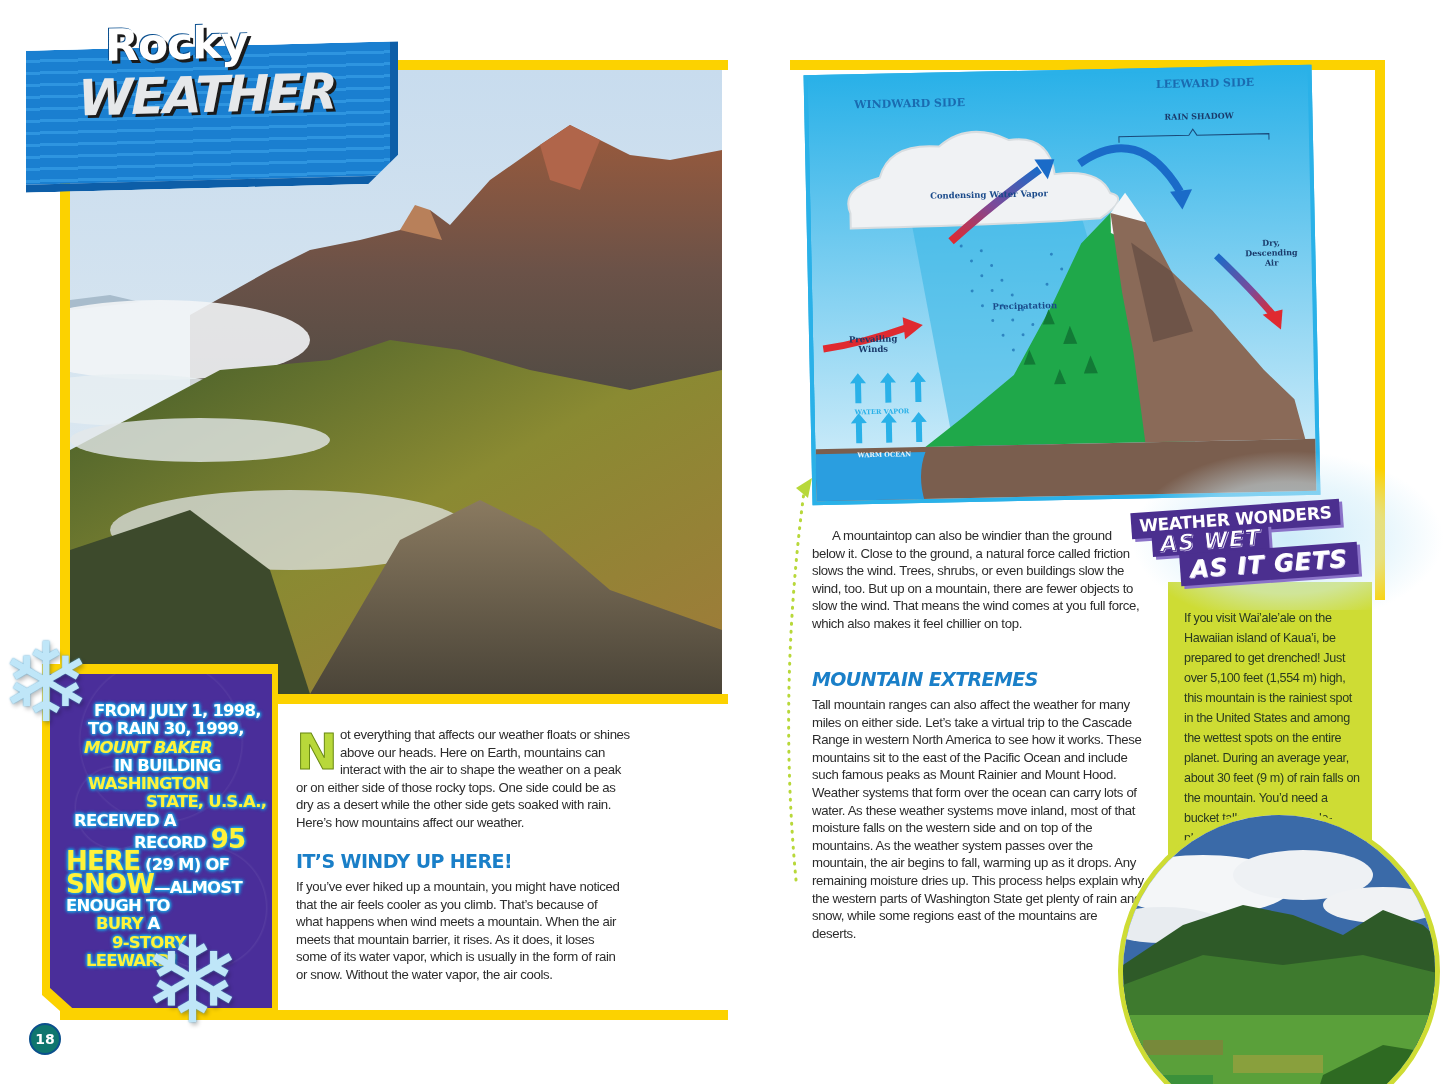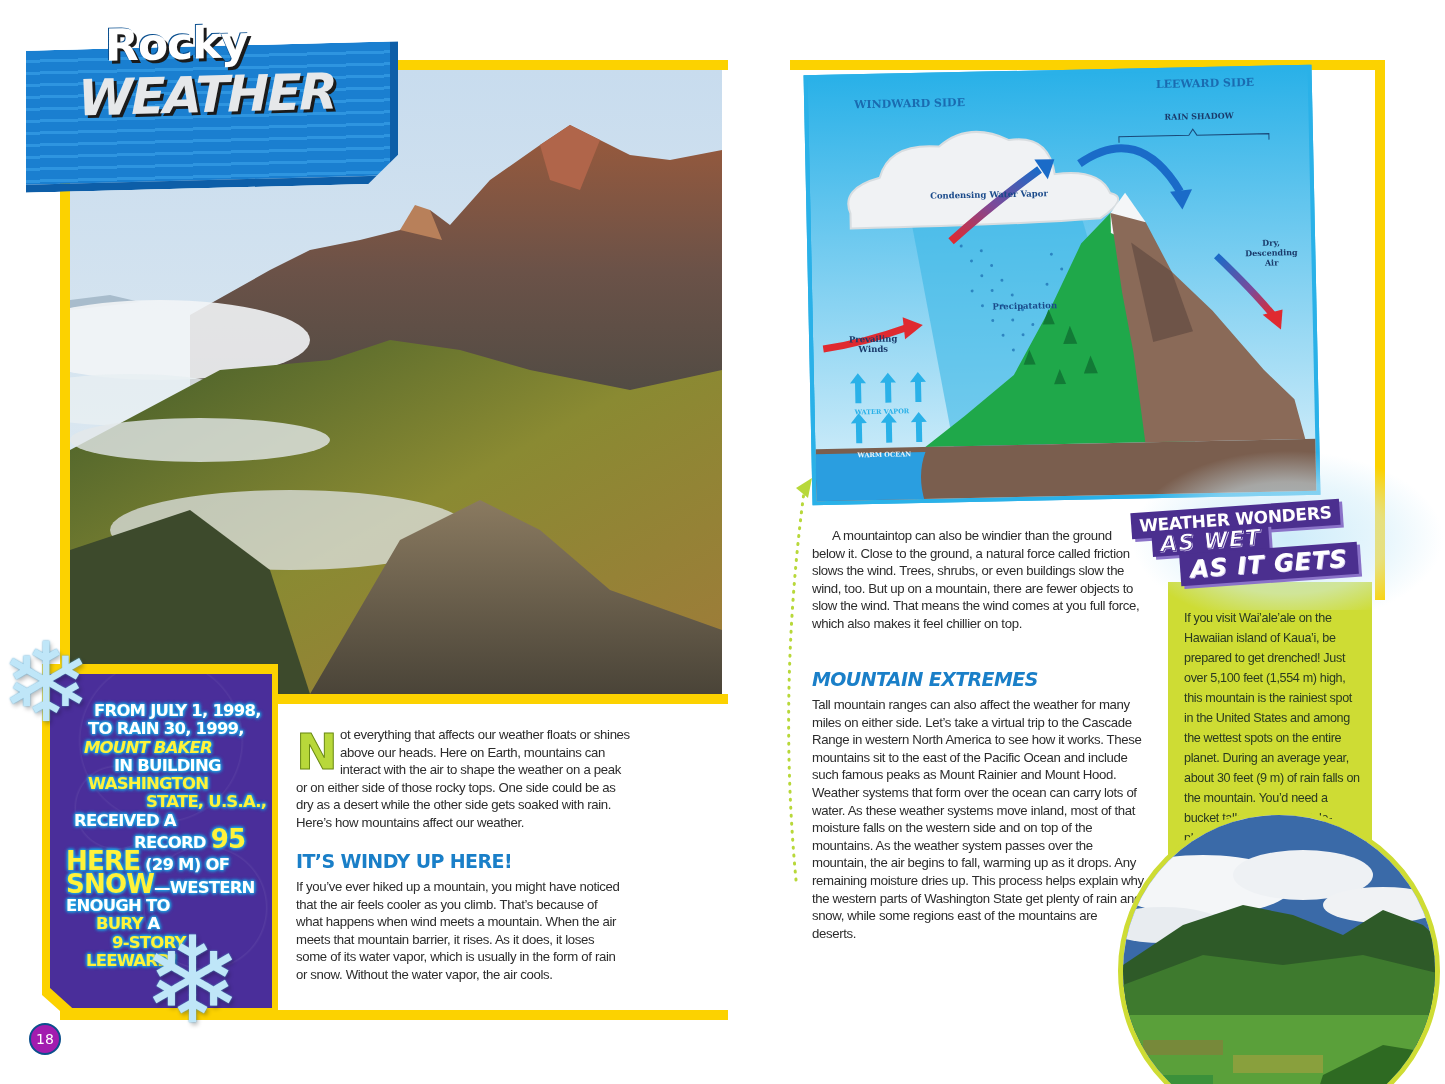--- a/index.html
+++ b/index.html
@@ -39,21 +39,21 @@
                       radial-gradient(circle at 50% 20%, transparent 80px, rgba(255,255,255,0.05) 81px, transparent 83px); }
   .fact-text { position: absolute; left: 66px; top: 702px; width: 200px; font-family: "DejaVu Sans", sans-serif; font-weight: bold; font-size: 16.5px; line-height: 18.3px; letter-spacing: -0.8px; }
   .fact-text span.w { color: #ffffff; }
   .fact-text span.y { color: #fff23a; }
   .fact-text span.big { font-size: 26px; }
   .fact-text .ln { display: block; white-space: nowrap; text-shadow: 0 0 3px #1ba6e4, 0 0 3px #1ba6e4, 0 0 4px #1ba6e4, 0 0 4px #1ba6e4; }
 
   .snowflake { position: absolute; color: #bfe6f8; text-shadow: 0 0 2px #5aa7d0, 2px 3px 4px rgba(0,0,0,0.25); line-height: 1; }
 
   
-  .page-num { position: absolute; width: 32px; height: 32px; border-radius: 50%; background: #a21caf; color: #fff; font-weight: normal; font-size: 14px;
+  .page-num { position: absolute; width: 32px; height: 32px; border-radius: 50%; background: #0f766e; color: #fff; font-weight: bold; font-size: 14px;
     display: flex; align-items: center; justify-content: center; border: 2px solid #0b4f8c; font-family: "DejaVu Sans", sans-serif; }
 
   
   .body-text { position: absolute; font-family: "Liberation Sans", sans-serif; font-size: 13.2px; line-height: 17.6px; color: #2c2c2c; letter-spacing: -0.35px; }
   .heading { position: absolute; font-family: "DejaVu Sans", sans-serif; font-weight: bold; color: #1a7fc8; font-size: 19px; letter-spacing: -0.6px; }
 
   .dropcap { float: left; width: 40px; height: 50px; margin-right: 4px; margin-top: 2px; font-family: "DejaVu Sans", sans-serif; font-weight: bold; font-size: 50px; line-height: 48px;
     color: #b8d83a; -webkit-text-stroke: 1px #6a8a14; }
 
   
@@ -130,21 +130,21 @@
 <div class="fact-text" id="fact-text">
     <span class="ln" style="padding-left: 8px; margin-left: 20px;"><span class="w">FROM JULY 1, 1998,</span></span>
     <span class="ln" style="padding-left: 22px;"><span class="w">TO RAIN 30, 1999,</span></span>
     <span class="ln" style="padding-left: 18px; font-style: italic;"><span class="y">MOUNT BAKER</span></span>
     <span class="ln" style="padding-left: 48px;"><span class="w">IN BUILDING</span></span>
     <span class="ln" style="padding-left: 22px;"><span class="y">WASHINGTON</span></span>
     <span class="ln" style="padding-left: 80px;"><span class="y">STATE, U.S.A.,</span></span>
     <span class="ln" style="padding-left: 8px;"><span class="w">RECEIVED A</span></span>
     <span class="ln" style="padding-left: 68px;"><span class="w">RECORD </span><span class="y big">95</span></span>
     <span class="ln" style="padding-left: 0px;"><span class="y big">HERE</span><span class="w"> (29 M) OF</span></span>
-    <span class="ln" style="padding-left: 0px;"><span class="y big">SNOW</span><span class="w">—WESTERN</span></span>
+    <span class="ln" style="padding-left: 0px;"><span class="y big">SNOW</span><span class="w">—ALMOST</span></span>
     <span class="ln" style="padding-left: 0px;"><span class="w">ENOUGH TO</span></span>
     <span class="ln" style="padding-left: 30px;"><span class="y">BURY</span><span class="w"> A</span></span>
     <span class="ln" style="padding-left: 46px;"><span class="y">9-STORY</span></span>
     <span class="ln" style="padding-left: 20px;"><span class="y">LEEWARD!</span></span>
   </div>
 
 <div class="snowflake" style="left:0px; top:628px; font-size:110px;">❄</div>
 <div class="snowflake" style="left:142px; top:920px; font-size:120px;">❄</div>
 
 <div class="page-num" style="left:29px; top:1023px;">18</div>

